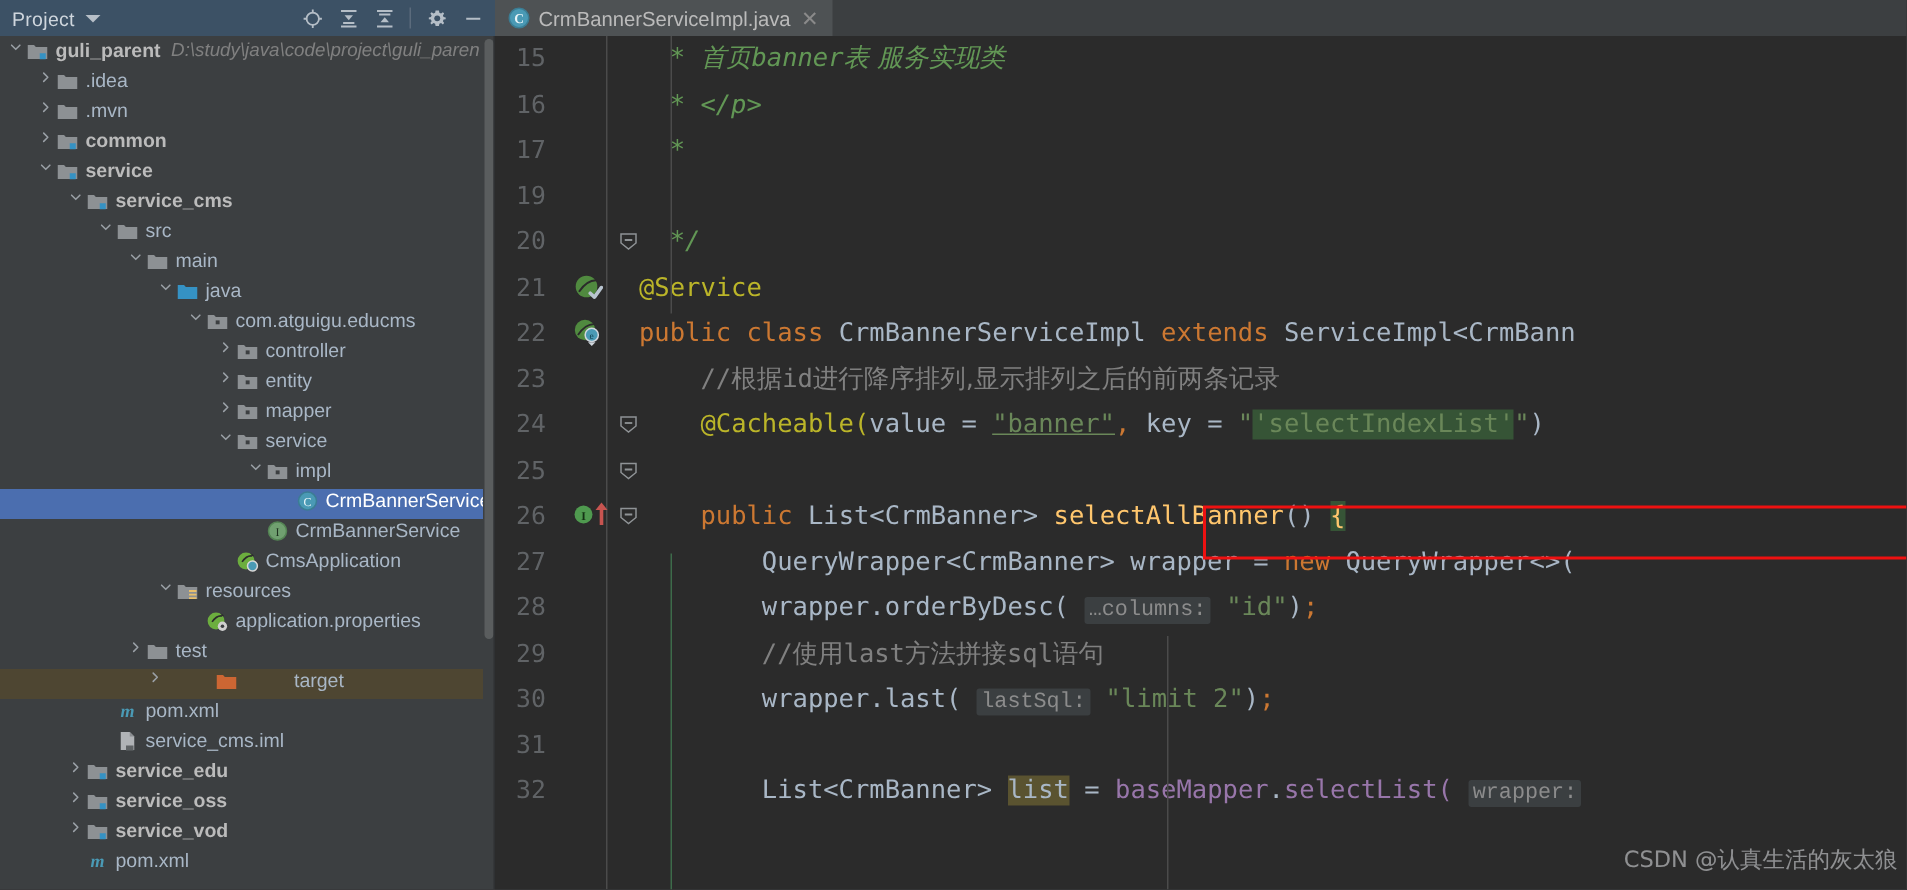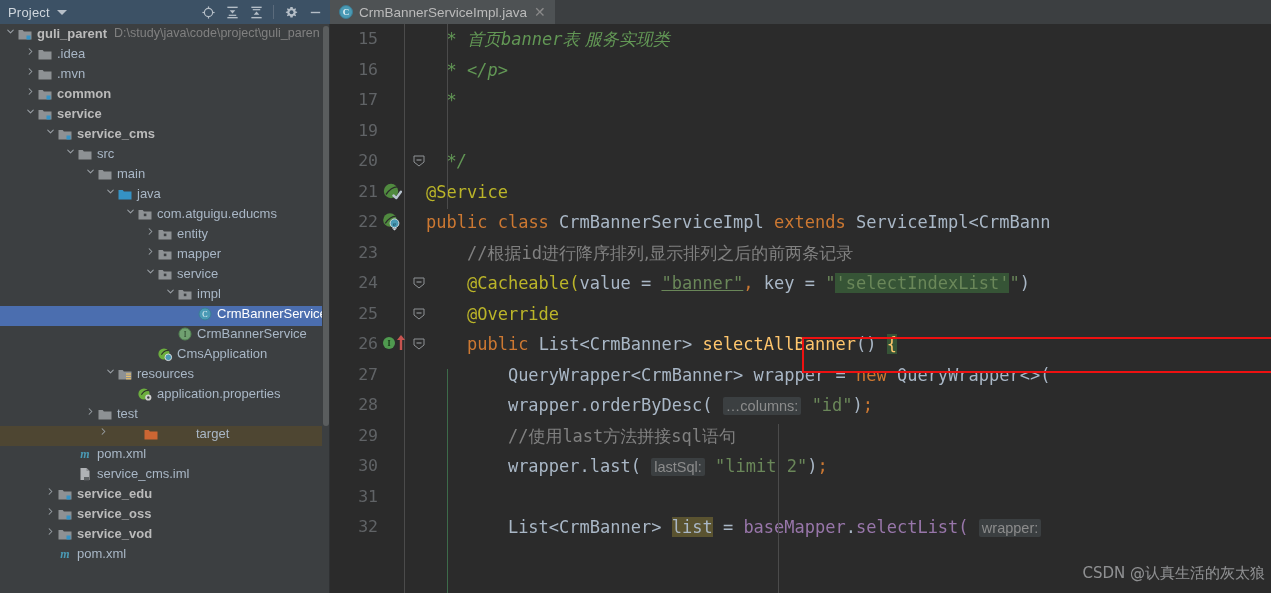--- a/index.html
+++ b/index.html
@@ -63,40 +63,40 @@
     white-space: nowrap; padding-right: 4px; position: relative;
   }
   .row.selected { background: #4b6eaf; }
   .row.highlight { background: #4e4632; gap: 33px; }
   .arrow {
     width: 13px; flex: 0 0 13px; display: flex; align-items: center; justify-content: center;
   }
   .arrow svg { display: block; }
   .lbl { color: #a9b7c6; font-size: 13px; padding-left: 4px; }
   .lbl.bold { font-weight: bold; color: #bbbbbb; }
-  .path { color: #808080; font-size: 12.5px; padding-left: 7px; }
+  .path { color: #808080; font-size: 12.5px; padding-left: 7px; font-style: italic; }
   .ico { width: 16px; flex: 0 0 16px; height: 16px; position: relative; display:flex; align-items:center; justify-content:center; }
   .ico svg { display: block; }
 
   .tree-scroll {
     position: absolute; right: 0; top: 0; width: 8px; height: 100%;
     background: #3c3f41;
   }
   .tree-thumb { position: absolute; right: 1px; top: 2px; width: 6px; height: 400px; background: #5a5d5e; border-radius: 3px; }
   .tree-edge { position: absolute; right: 0; top: 0; width: 1px; height: 100%; background: #2f3133; }
 
   
   .editor {
     flex: 1; background: #2b2b2b; position: relative; overflow: hidden;
     font-family: "DejaVu Sans Mono", monospace;
   }
   .ed-inner { position: relative; }
   .eline { height: 30.5px; position: relative; white-space: pre; }
   .gutter-num {
-    position: absolute; left: 0; top: 0; width: 48px; text-align: right;
+    position: absolute; left: 0; top: 0; width: 48px; text-align: center;
     color: #606366; font-size: 16.5px; line-height: 30.5px;
     font-family: "DejaVu Sans Mono", monospace;
   }
   .gutter-icon { position: absolute; left: 52px; top: 4px; width: 22px; height: 22px; }
   .fold { position: absolute; left: 80px; top: 0; width: 18px; height: 30.5px; display:flex; align-items:center; justify-content:center; }
   .codetxt {
     position: absolute; left: 96px; top: 0; line-height: 30.5px;
     font-size: 17px; font-family: "DejaVu Sans Mono", monospace;
     color: #a9b7c6;
   }
@@ -115,21 +115,21 @@
   .str   { color: #6a8759; }
   .punc  { color: #a9b7c6; }
   .semi  { color: #cc7832; }
   .fld   { color: #9876aa; }
   .brace { color: #a9b7c6; }
   .hl-green { background: #365436; }
   .hl-olive { background: #5a5330; }
   .und { text-decoration: underline; }
   .hint {
     background: #3b3f41; color: #8c8c8c; font-size: 14.5px;
-    border-radius: 2px; padding: 1px 3px; font-family: Liberation Sans, sans-serif;
+    border-radius: 2px; padding: 1px 3px; font-family: Liberation Mono, monospace;
   }
   .cn { font-family: "DejaVu Sans", sans-serif; }
 
   .redbox {
     position: absolute; border: 2px solid #ee1111; pointer-events: none;
     left: 472px; top: 313px; width: 790px; height: 36px;
   }
   .watermark {
     position: absolute; right: 6px; bottom: 10px;
     color: rgba(225,228,232,0.55); font-size: 15px;
@@ -353,20 +353,35 @@
               <svg width="11" height="11" viewBox="0 0 16 16">
                 <path d="M6 4 L10 8 L6 12" stroke="#9aa0a6" stroke-width="1.5" fill="none" stroke-linecap="round" stroke-linejoin="round"></path>
               </svg>
             </span>
             <span class="ico">
               <svg width="16" height="16" viewBox="0 0 16 16">
                 <path d="M1.5 4 h4.2 l1.2 1.4 h7.6 v8 h-13 z" fill="#8d9194"></path>
                 <rect x="6.8" y="7.6" width="2.6" height="2.6" fill="#3c3f41"></rect>
               </svg>
             </span>
+            <span class="lbl">controller</span>
+          </div>
+          <div class="row">
+            <div style="width: 144px; flex: 0 0 144px;"></div>
+            <span class="arrow">
+              <svg width="11" height="11" viewBox="0 0 16 16">
+                <path d="M6 4 L10 8 L6 12" stroke="#9aa0a6" stroke-width="1.5" fill="none" stroke-linecap="round" stroke-linejoin="round"></path>
+              </svg>
+            </span>
+            <span class="ico">
+              <svg width="16" height="16" viewBox="0 0 16 16">
+                <path d="M1.5 4 h4.2 l1.2 1.4 h7.6 v8 h-13 z" fill="#8d9194"></path>
+                <rect x="6.8" y="7.6" width="2.6" height="2.6" fill="#3c3f41"></rect>
+              </svg>
+            </span>
             <span class="lbl">entity</span>
           </div>
           <div class="row">
             <div style="width: 144px; flex: 0 0 144px;"></div>
             <span class="arrow">
               <svg width="11" height="11" viewBox="0 0 16 16">
                 <path d="M6 4 L10 8 L6 12" stroke="#9aa0a6" stroke-width="1.5" fill="none" stroke-linecap="round" stroke-linejoin="round"></path>
               </svg>
             </span>
             <span class="ico">
@@ -609,21 +624,21 @@
                 <path d="M10 17.2 l5 0 l-2.5 2.4 z" fill="#cfd6dd"></path>
               </svg></span><span class="codetxt"><span class="kw">public</span> <span class="kw">class</span> <span class="cls">CrmBannerServiceImpl</span> <span class="kw">extends</span> <span class="cls">ServiceImpl&lt;CrmBann</span></span></div>
           <div class="eline"><span class="gutter-num">23</span><span class="codetxt"><span class="cmtln">    //</span><span class="cmtln cn">根据</span><span class="cmtln">id</span><span class="cmtln cn">进行降序排列,显示排列之后的前两条记录</span></span></div>
           <div class="eline"><span class="gutter-num">24</span><span class="fold"><svg width="14" height="14" viewBox="0 0 14 14">
                 <path d="M2 2 h10 v6 l-5 4 l-5-4 z" fill="none" stroke="#8f9396" stroke-width="1"></path>
                 <line x1="4.5" y1="6" x2="9.5" y2="6" stroke="#8f9396" stroke-width="1.2"></line>
               </svg></span><span class="codetxt">    <span class="anno">@Cacheable(</span><span class="punc">value = </span><span class="str und">"banner"</span><span class="semi">, </span><span class="punc">key = </span><span class="str">"</span><span class="str hl-green">'selectIndexList'</span><span class="str">"</span><span class="brace">)</span></span></div>
           <div class="eline"><span class="gutter-num">25</span><span class="fold"><svg width="14" height="14" viewBox="0 0 14 14">
                 <path d="M2 2 h10 v6 l-5 4 l-5-4 z" fill="none" stroke="#8f9396" stroke-width="1"></path>
                 <line x1="4.5" y1="6" x2="9.5" y2="6" stroke="#8f9396" stroke-width="1.2"></line>
-              </svg></span><span class="codetxt">    <span class="anno">@Override</span></span></div>
+              </svg></span></div>
           <div class="eline"><span class="gutter-num">26</span><span class="gutter-icon"><svg width="26" height="20" viewBox="0 0 26 20">
                 <circle cx="7" cy="10" r="6" fill="#4f9a4f"></circle>
                 <text x="7" y="13.4" font-size="8" fill="#143214" text-anchor="middle" font-family="Liberation Serif, serif" font-weight="bold">I</text>
                 <line x1="19" y1="17" x2="19" y2="5" stroke="#c75450" stroke-width="2.4"></line>
                 <path d="M19 2 l4 5 h-8 z" fill="#c75450"></path>
               </svg></span><span class="fold"><svg width="14" height="14" viewBox="0 0 14 14">
                 <path d="M2 2 h10 v6 l-5 4 l-5-4 z" fill="none" stroke="#8f9396" stroke-width="1"></path>
                 <line x1="4.5" y1="6" x2="9.5" y2="6" stroke="#8f9396" stroke-width="1.2"></line>
               </svg></span><span class="codetxt">    <span class="kw">public</span> <span class="cls">List&lt;CrmBanner&gt;</span> <span class="mth">selectAllBanner</span><span class="brace">()</span> <span class="hl-green" style="color:#ffc66d">{</span></span></div>
           <div class="eline"><span class="gutter-num">27</span><span class="codetxt">        <span class="cls">QueryWrapper&lt;CrmBanner&gt;</span> <span class="punc">wrapper</span> <span class="punc">=</span> <span class="kw">new</span> <span class="cls">QueryWrapper&lt;&gt;(</span></span></div>

